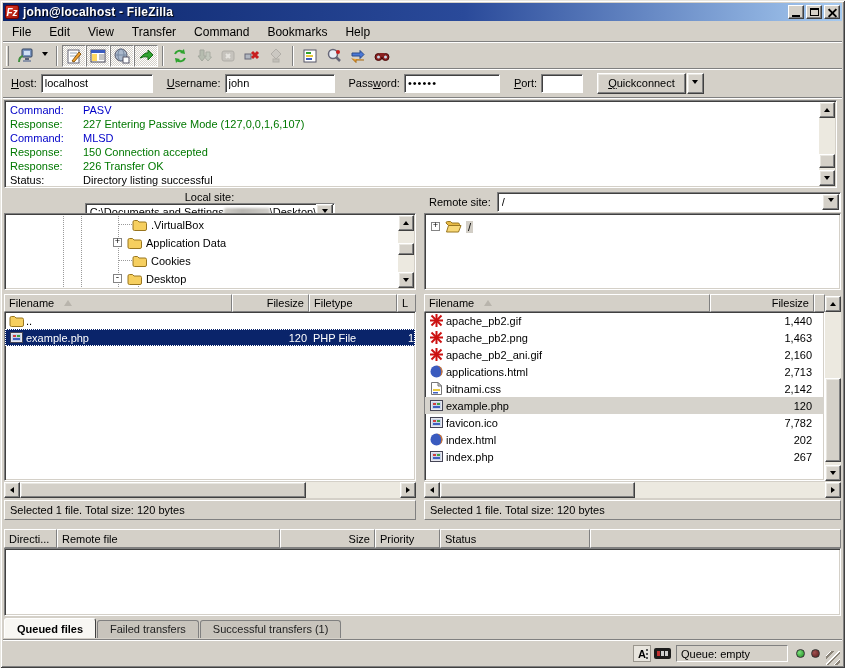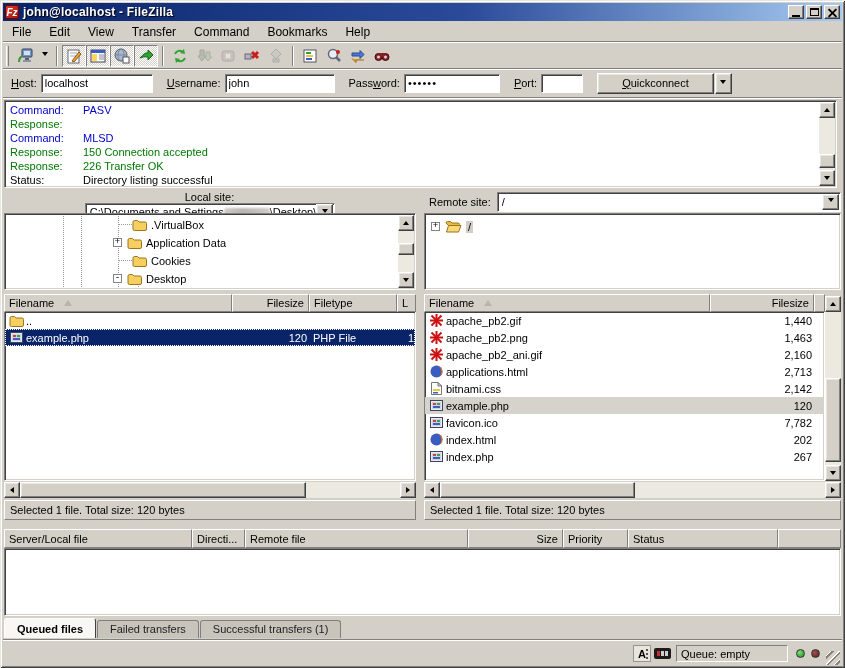--- a/index.html
+++ b/index.html
@@ -41,21 +41,21 @@
   .dis { opacity:.45; filter:grayscale(60%); }
   
   .quickbar { position:absolute; left:3px; right:3px; top:70px; height:26px; display:flex; align-items:center; padding-left:8px; font-size:11px; }
   .qlabel { margin-right:4px; }
   .qlabel .key { text-decoration:underline; }
   .field { height:19px; border:1px solid #808080; border-right-color:#fff; border-bottom-color:#fff;
     box-shadow: inset 1px 1px 0 #404040; background:#fff; font-family:"Liberation Sans",sans-serif;
     font-size:11px; padding:1px 3px; margin-right:14px; }
   .btn3d { background:#d4d0c8; border:1px solid; border-color:#fff #404040 #404040 #fff;
     box-shadow: inset -1px -1px 0 #808080, inset 1px 1px 0 #e8e6e0; font-size:11px; }
-  .qc-btn { height:21px; padding:0 24px; font-family:"Liberation Sans",sans-serif; }
+  .qc-btn { height:21px; padding:0 10px; font-family:"Liberation Sans",sans-serif; }
   .qc-btn .key { text-decoration:underline; }
   .qc-drop { width:17px; height:21px; display:flex; align-items:center; justify-content:center; margin-left:1px; }
   .arr-down { width:0; height:0; border:3px solid transparent; border-top:4px solid #000; margin-top:3px; }
   .arr-up   { width:0; height:0; border:3px solid transparent; border-bottom:4px solid #000; margin-bottom:3px; }
   .arr-left { width:0; height:0; border:3px solid transparent; border-right:4px solid #000; margin-right:3px; }
   .arr-right{ width:0; height:0; border:3px solid transparent; border-left:4px solid #000; margin-left:3px; }
   
   .sunken { border:1px solid #808080; border-right-color:#fff; border-bottom-color:#fff;
     box-shadow: inset 1px 1px 0 #404040, inset -1px -1px 0 #d4d0c8; background:#fff; }
   
@@ -291,20 +291,21 @@
   <div class="hsep" style="top:97px"></div>
 
   <div class="log sunken">
     <div class="log-inner">
       <div class="log-line">
           <span class="log-label t-command">Command:</span>
           <span class="t-command">PASV</span>
         </div>
       <div class="log-line">
           <span class="log-label t-response">Response:</span>
+          <span class="t-response">227 Entering Passive Mode (127,0,0,1,6,107)</span>
         </div>
       <div class="log-line">
           <span class="log-label t-command">Command:</span>
           <span class="t-command">MLSD</span>
         </div>
       <div class="log-line">
           <span class="log-label t-response">Response:</span>
           <span class="t-response">150 Connection accepted</span>
         </div>
       <div class="log-line">
@@ -624,23 +625,20 @@
     <div class="hthumb btn3d" style="left:16px; width:195px;"></div>
     <div class="sb-btn btn3d sb-right">
         <div class="arr-right"></div>
       </div>
   </div>
 
   <div class="statusline" style="left:4px; width:412px;">Selected 1 file. Total size: 120 bytes</div>
   <div class="statusline" style="left:424px; width:417px;">Selected 1 file. Total size: 120 bytes</div>
 
   <div class="queuehdr">
-    <div class="colhdr" style="width:188px">
-        <span>Server/Local file</span>
-      </div>
     <div class="colhdr" style="width:53px">
         <span>Directi...</span>
       </div>
     <div class="colhdr" style="width:223px">
         <span>Remote file</span>
       </div>
     <div class="colhdr num" style="width:95px">
         <span>Size</span>
       </div>
     <div class="colhdr" style="width:65px">

